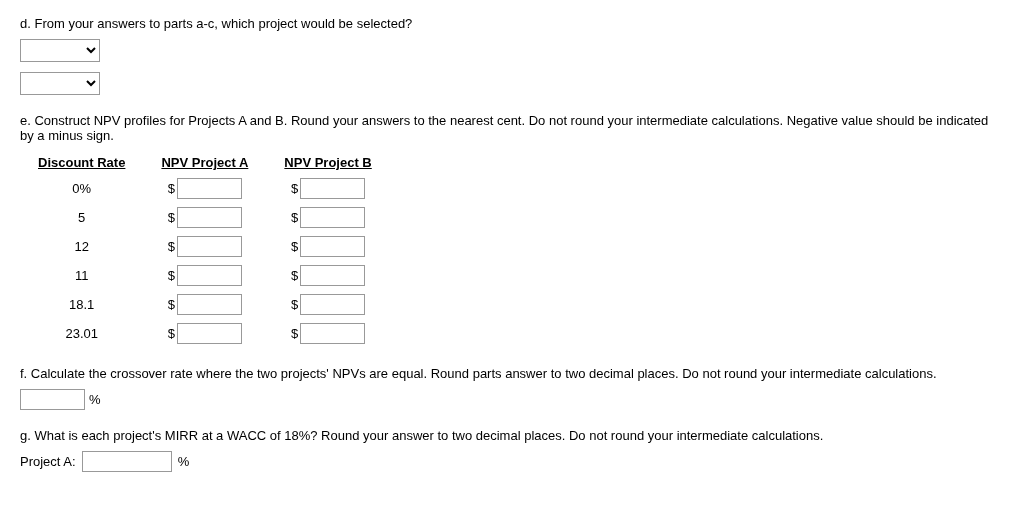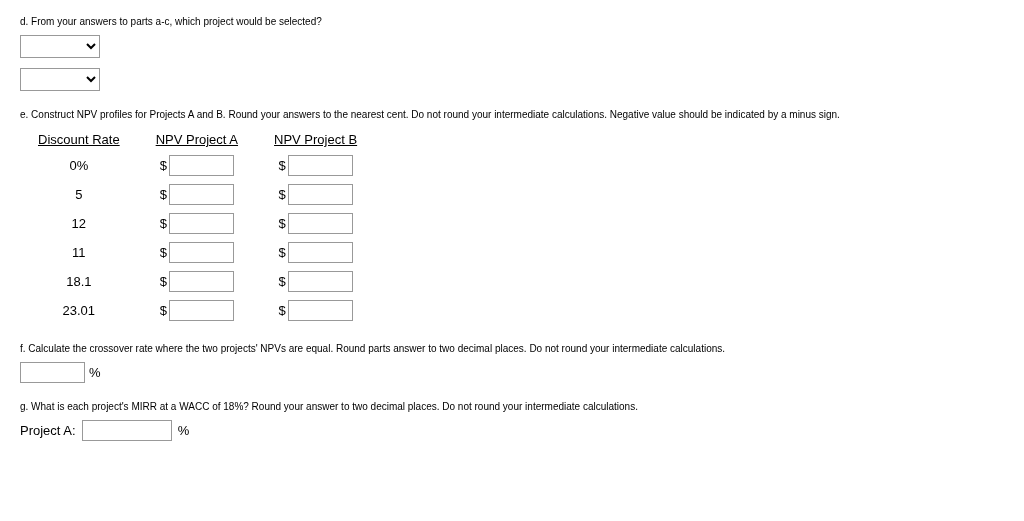--- a/index.html
+++ b/index.html
@@ -4,34 +4,34 @@
   <style>
     * { box-sizing: border-box; margin: 0; padding: 0; }
     body {
       font-family: Arial, sans-serif;
       font-size: 13px;
       background: #fff;
       color: #000;
       padding: 16px 20px;
     }
     .section { margin-bottom: 18px; }
-    .question-label { margin-bottom: 8px; font-size: 10px; }
+    .question-label { margin-bottom: 8px; font-size: 13px; }
     select {
       border: 1px solid #999;
       padding: 2px 4px;
       font-size: 13px;
       width: 80px;
       background: #fff;
     }
     .dropdown-row { margin-bottom: 10px; }
     .table-section { margin-top: 14px; }
     table { border-collapse: collapse; margin-top: 6px; }
     table th {
       text-align: center;
-      font-weight: normal;
+      font-weight: bold;
       text-decoration: underline;
       padding: 4px 18px;
       font-size: 13px;
     }
     table td {
       text-align: center;
       padding: 4px 10px;
       font-size: 13px;
     }
     .dollar-input {

